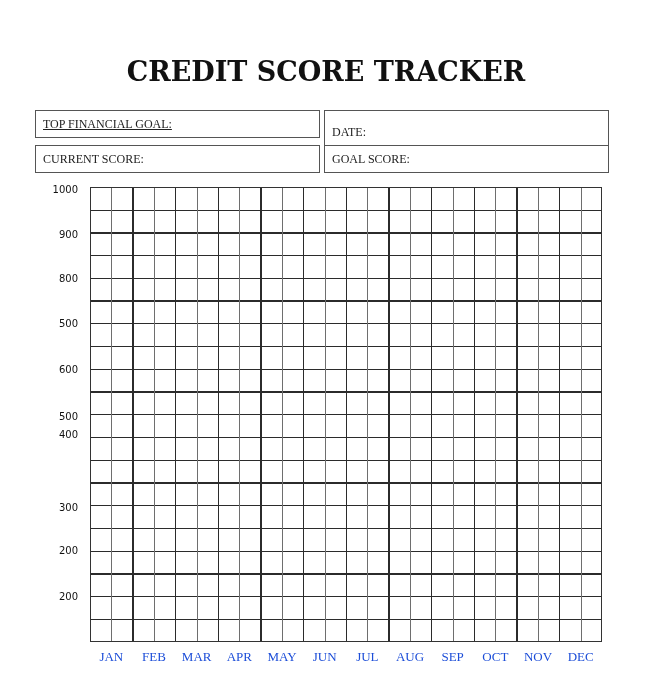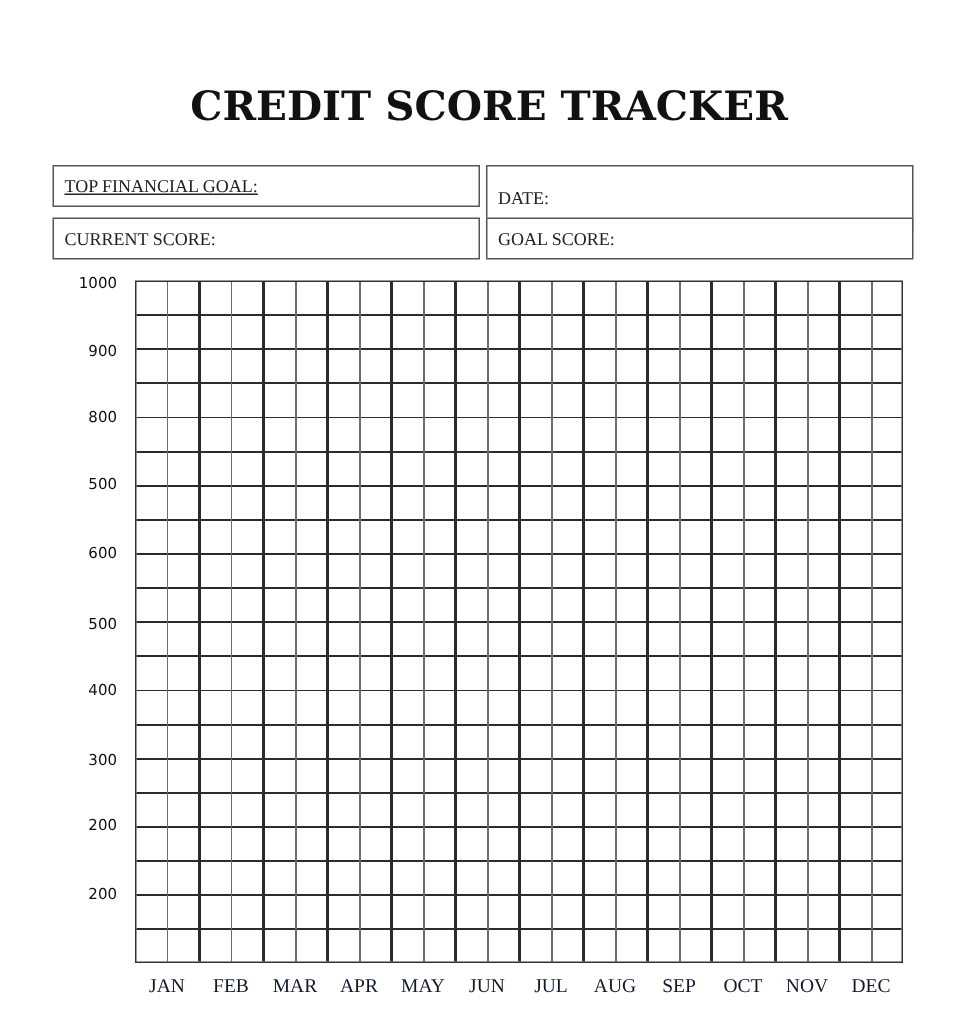--- a/index.html
+++ b/index.html
@@ -33,21 +33,21 @@
     }
 
     .ylab {
       position: absolute; width: 40px; text-align: right;
       font-family: "DejaVu Sans", sans-serif; font-size: 10px; color: #111;
       left: 38px;
     }
 
     .xlab {
       position: absolute; top: 649px; width: 42.67px; text-align: center;
-      font-family: "Liberation Serif", serif; font-size: 13px; color: #0f172a;
+      font-family: "Liberation Serif", serif; font-size: 13px; color: #1d4ed8;
     }
   </style>
 </head>
 <body>
 
 <div class="title">CREDIT SCORE TRACKER</div>
 
 <div class="field f-goal">
   <span>TOP FINANCIAL GOAL:</span>
 </div>
@@ -63,21 +63,21 @@
 
 <div class="grid"></div>
 
 <div id="ylabels">
   <div class="ylab" style="top:184px">1000</div>
   <div class="ylab" style="top:229px">900</div>
   <div class="ylab" style="top:273px">800</div>
   <div class="ylab" style="top:318px">500</div>
   <div class="ylab" style="top:364px">600</div>
   <div class="ylab" style="top:411px">500</div>
-  <div class="ylab" style="top:455px">400</div>
+  <div class="ylab" style="top:429px">400</div>
   <div class="ylab" style="top:502px">300</div>
   <div class="ylab" style="top:545px">200</div>
   <div class="ylab" style="top:591px">200</div>
 </div>
 
 <div id="xlabels">
   <div class="xlab" style="left:90px">JAN</div>
   <div class="xlab" style="left:132.67px">FEB</div>
   <div class="xlab" style="left:175.33px">MAR</div>
   <div class="xlab" style="left:218px">APR</div>

